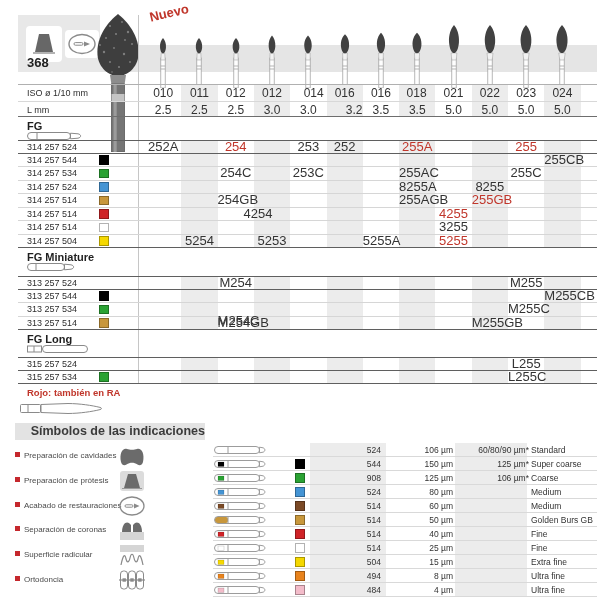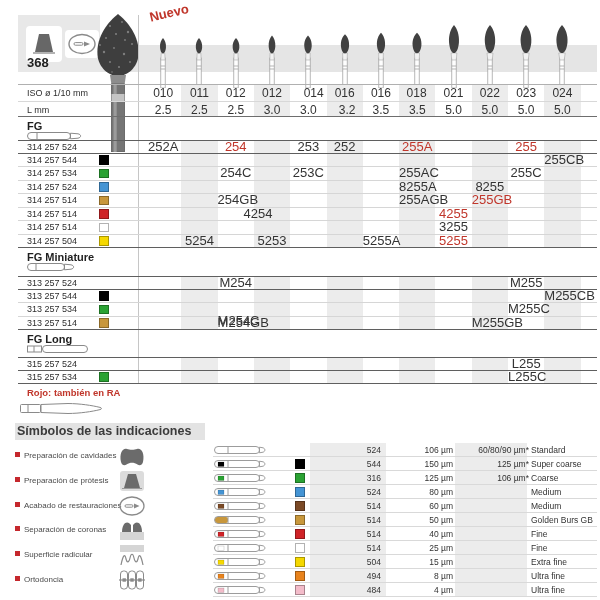--- a/index.html
+++ b/index.html
@@ -246,21 +246,21 @@
         <div class="stripe" style="left: 308.5px; width: 36.3px;"></div>
         <div class="stripe" style="left: 381.1px; width: 36.3px;"></div>
         <div class="stripe" style="left: 453.7px; width: 36.3px;"></div>
         <div class="stripe" style="left: 526.3px; width: 36.3px;"></div>
         <span class="rowlabel" style="line-height: 16px;">L mm</span>
         <span class="cell sizecell" style="left: 127px; width: 36.3px; line-height: 16px;">2.5</span>
         <span class="cell sizecell" style="left: 163.3px; width: 36.3px; line-height: 16px;">2.5</span>
         <span class="cell sizecell" style="left: 199.6px; width: 36.3px; line-height: 16px;">2.5</span>
         <span class="cell sizecell" style="left: 235.9px; width: 36.3px; line-height: 16px;">3.0</span>
         <span class="cell sizecell" style="left: 272.2px; width: 36.3px; line-height: 16px;">3.0</span>
-        <span class="cell sizecell" style="left: 311px; width: 36.3px; line-height: 16px;">3.2</span>
+        <span class="cell sizecell" style="left: 318px; width: 36.3px; line-height: 16px;">3.2</span>
         <span class="cell sizecell" style="left: 344.8px; width: 36.3px; line-height: 16px;">3.5</span>
         <span class="cell sizecell" style="left: 381.1px; width: 36.3px; line-height: 16px;">3.5</span>
         <span class="cell sizecell" style="left: 417.4px; width: 36.3px; line-height: 16px;">5.0</span>
         <span class="cell sizecell" style="left: 453.7px; width: 36.3px; line-height: 16px;">5.0</span>
         <span class="cell sizecell" style="left: 490px; width: 36.3px; line-height: 16px;">5.0</span>
         <span class="cell sizecell" style="left: 526.3px; width: 36.3px; line-height: 16px;">5.0</span>
       </div>
       <div class="seclabel" style="height: 23px;"><b>FG</b><span><svg width="58" height="11" viewBox="0 0 58 11" style="position: absolute; left: 9px; top: 14px;">
             <rect x="0.5" y="1.5" width="43" height="7" rx="3.5" fill="#fff" stroke="#8a8a8a"></rect>
             <line x1="10" y1="1.5" x2="10" y2="8.5" stroke="#8a8a8a"></line>
@@ -450,21 +450,21 @@
       </div>
       <div class="raicon">
         <svg width="86" height="16" viewBox="0 0 86 16">
           <rect x="0.5" y="4.5" width="20" height="8" rx="1" fill="#fff" stroke="#8a8a8a"></rect>
           <line x1="8" y1="4.5" x2="8" y2="12.5" stroke="#8a8a8a"></line>
           <path d="M21 4.5 L48 3.5 C60 3.6 72 5.4 80 7.4 C82 8 82 9 80 9.6 C72 11.6 60 13.4 48 13.5 L21 12.5 Z" fill="#fff" stroke="#8a8a8a"></path>
         </svg>
       </div>
     </div>
 
-  <div class="abs headband" style="left:15px;top:423px;width:190px;">Símbolos de las indicaciones</div>
+  <div class="abs headband" style="left:15px;top:423px;width:190px;text-align:right;">Símbolos de las indicaciones</div>
   <div class="abs" id="symbols-list" style="left:15px;top:444px;width:190px;">
       <div class="sitem"><span class="bullet"></span><span class="slabel">Preparación de cavidades</span><span><svg width="28" height="24" viewBox="0 0 28 24" style="position: absolute; left: 103px; top: 0px;">
             <path d="M3 18 C1 9 5 3.5 9 5 C11.5 6 16.5 6 19 5 C23 3.5 27 9 25 18 C24 21.5 21.5 22 19.5 20.5 C16 18 12 18 8.5 20.5 C6.5 22 4 21.5 3 18 Z" fill="#6b6b6b"></path>
           </svg></span></div>
       <div class="sitem"><span class="bullet"></span><span class="slabel">Preparación de prótesis</span><span><svg width="28" height="24" viewBox="0 0 28 24" style="position: absolute; left: 103px; top: 0px;">
             <rect x="2" y="2" width="24" height="20" rx="3" fill="#dcdcdc"></rect>
             <path d="M10 5 H18 L22 19 H6 Z" fill="#6b6b6b"></path>
             <line x1="4" y1="19.5" x2="24" y2="19.5" stroke="#999"></line>
           </svg></span></div>
       <div class="sitem"><span class="bullet"></span><span class="slabel">Acabado de restauraciones</span><span><svg width="28" height="24" viewBox="0 0 28 24" style="position: absolute; left: 103px; top: 0px;">
@@ -526,21 +526,21 @@
       <div class="grow">
         <span>
           <svg width="52" height="10" viewBox="0 0 52 10">
             <rect x="0.5" y="1.5" width="45" height="7" rx="3.5" fill="#fff" stroke="#9c9c9c"></rect>
             <line x1="14" y1="1.5" x2="14" y2="8.5" stroke="#9c9c9c"></line>
             <rect x="4" y="3" width="6" height="4.5" fill="#2aa233" stroke="rgba(0,0,0,.25)" stroke-width="0.5"></rect>
             <path d="M45.5 2.2 L49 2.8 C51.5 3.6 51.5 6.4 49 7.2 L45.5 7.8 Z" fill="#fff" stroke="#9c9c9c"></path>
           </svg>
         </span>
         <span class="gchip" style="background: rgb(42, 162, 51);"></span>
-        <span class="gcode">316</span>
+        <span class="gcode">908</span>
         <span class="ggrain">125 µm</span>
         <span class="galt">106 µm*</span>
         <span class="glabel">Coarse</span>
       </div>
       <div class="grow">
         <span>
           <svg width="52" height="10" viewBox="0 0 52 10">
             <rect x="0.5" y="1.5" width="45" height="7" rx="3.5" fill="#fff" stroke="#9c9c9c"></rect>
             <line x1="14" y1="1.5" x2="14" y2="8.5" stroke="#9c9c9c"></line>
             <rect x="4" y="3" width="6" height="4.5" fill="#4494d4" stroke="rgba(0,0,0,.25)" stroke-width="0.5"></rect>

